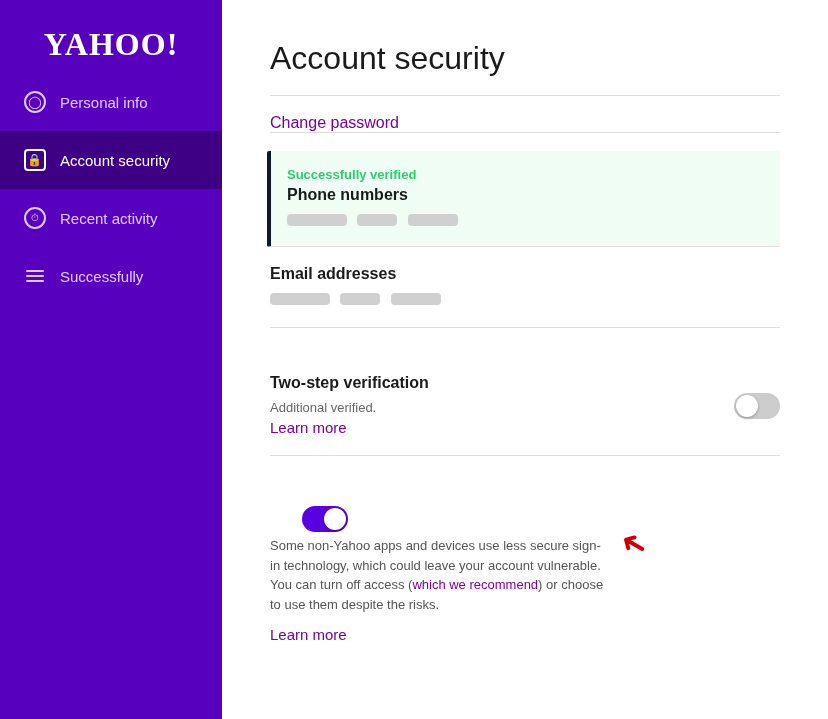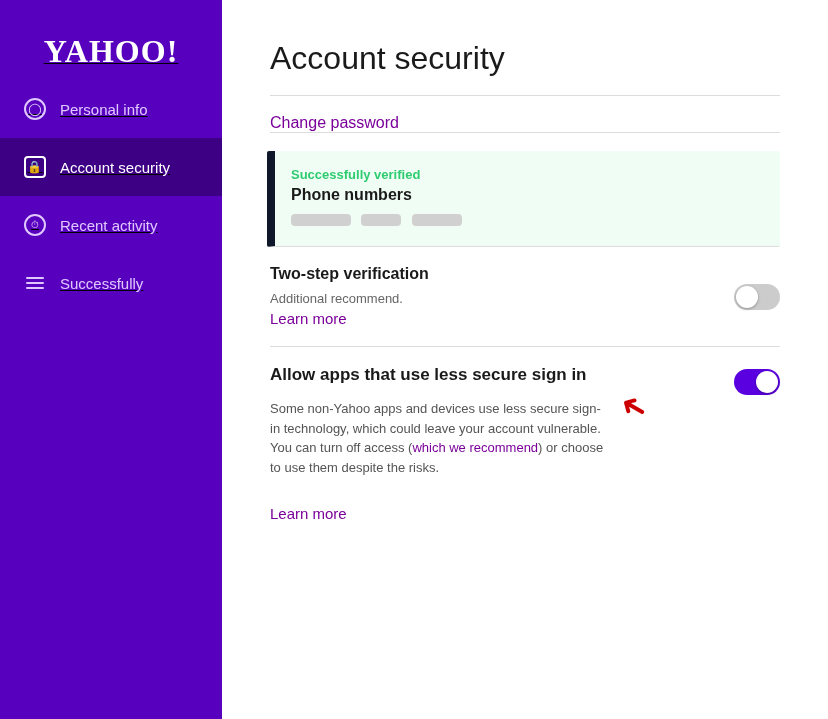--- a/index.html
+++ b/index.html
@@ -6,22 +6,21 @@
     body { font-family: Arial, sans-serif; display: flex; width: 828px; height: 719px; overflow: hidden; background: #fff; }
 
     
     .sidebar {
       width: 222px;
       min-width: 222px;
       background: #5700be;
       display: flex;
       flex-direction: column;
       align-items: center;
-      padding-top: 15px;
-      text-decoration: underline;
+      padding-top: 8px;
     }
     .sidebar-logo {
       padding: 18px 0 10px 0;
       text-align: center;
       width: 100%;
     }
     .yahoo-logo {
       color: #fff;
       font-size: 32px;
       font-weight: bold;
@@ -91,21 +90,21 @@
       cursor: pointer;
     }
 
     
     .section {
       padding: 18px 0;
       border-bottom: 1px solid #ddd;
     }
     .section.highlighted {
       background: #f0fdf4;
-      border-left: 8px solid #0f172a;
+      border-left: 4px solid #0f172a;
       padding: 16px 16px 16px 16px;
       margin-left: -3px;
       border-radius: 2px;
     }
     .section-verified {
       color: #2ecc71;
       font-size: 13px;
       font-weight: 600;
       margin-bottom: 4px;
     }
@@ -119,20 +118,21 @@
       display: inline-block;
       height: 12px;
       border-radius: 4px;
       background: #d0d0d0;
       margin-right: 6px;
     }
     .section-row {
       display: flex;
       align-items: center;
       justify-content: space-between;
+      margin-top: 28px;
     }
     .section-info { flex: 1; }
     .section-subtitle {
       color: #666;
       font-size: 13px;
       margin-top: 4px;
     }
     .learn-more {
       color: #7b0099;
       font-size: 15px;
@@ -179,21 +179,21 @@
     .less-secure-title {
       font-size: 17px;
       font-weight: 600;
       color: #1a1a1a;
       margin-bottom: 6px;
     }
     .less-secure-desc {
       font-size: 13px;
       color: #555;
       line-height: 1.5;
-      margin-bottom: 24px;
+      margin-bottom: 8px;
     }
     .less-secure-desc a { color: #7b0099; text-decoration: none; }
     .annotation-text {
       color: #cc0000;
       font-weight: bold;
       font-style: italic;
       font-size: 13px;
       line-height: 1.4;
     }
   </style>
@@ -243,43 +243,48 @@
     <div class="section-verified">Successfully verified</div>
     <div class="section-title">Phone numbers</div>
     <div>
       <span class="redacted-bar" style="width:60px;"></span>
       <span class="redacted-bar" style="width:40px;"></span>
       <span class="redacted-bar" style="width:50px;"></span>
     </div>
   </div>
 
   
+  <div class="section">
+    <div class="section-title">Email addresses</div>
+    <div>
+      <span class="redacted-bar" style="width:60px;"></span>
+      <span class="redacted-bar" style="width:40px;"></span>
+      <span class="redacted-bar" style="width:50px;"></span>
+    </div>
+  </div>
 
   
   <div class="section">
     <div class="section-row">
       <div class="section-info">
         <div class="section-title">Two-step verification</div>
-        <div class="section-subtitle">Additional recommend.</div>
+        <div class="section-subtitle">Additional verified.</div>
         <a class="learn-more">Learn more</a>
       </div>
       <div class="toggle">
         <div class="toggle-track">
           <div class="toggle-knob"></div>
         </div>
       </div>
     </div>
   </div>
 
   
   <div class="less-secure-section">
     <div class="section-row" style="align-items:flex-start;">
-      <div class="section-info">
-        <div class="less-secure-title">Allow apps that use less secure sign in</div>
-      </div>
       <div style="display:flex; flex-direction:column; align-items:center; margin-left:16px; margin-top:4px;">
         <div class="toggle">
           <div class="toggle-track on">
             <div class="toggle-knob"></div>
           </div>
         </div>
       </div>
     </div>
     <div style="display:flex; align-items:flex-start; margin-top:4px;">
       <div style="flex:1;">

